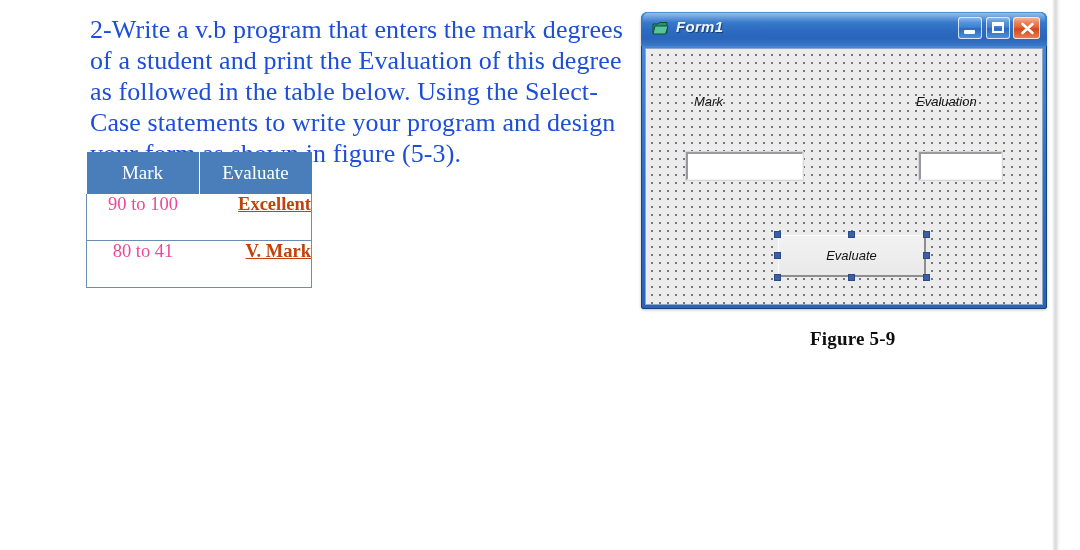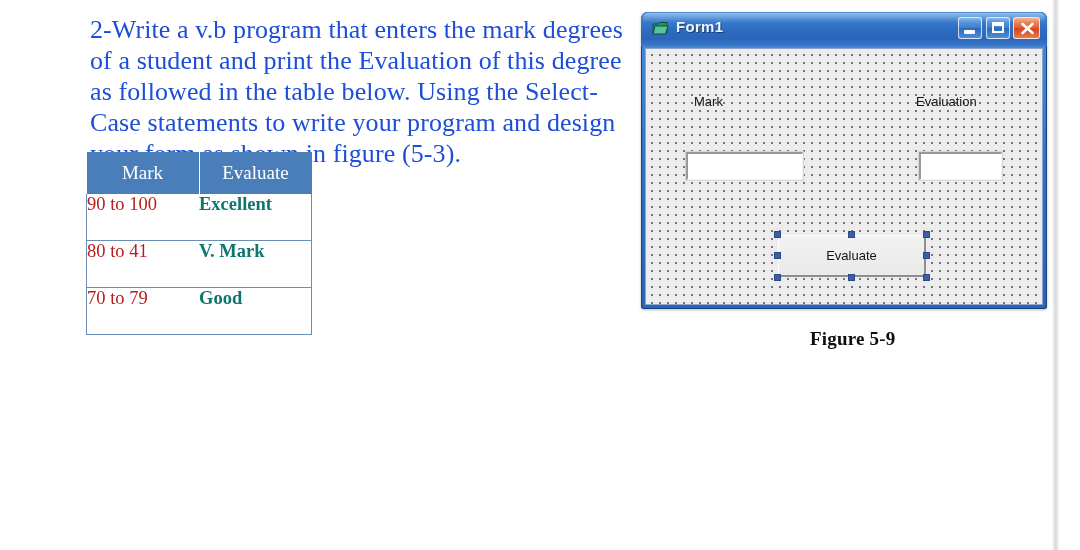--- a/index.html
+++ b/index.html
@@ -66,46 +66,48 @@
     height: 46px;
     vertical-align: top;
     padding-top: 7px;
     font-size: 18.5px;
     border-left: 1.6px solid #6b8db3;
     border-right: 1.6px solid #6b8db3;
     border-bottom: 1.6px solid #6b8db3;
     background: #ffffff;
   }
   .tb-row td.c-mark {
-    text-align: left;
+    text-align: center;
     border-right: none;
-    color: #b91c1c;
+    color: #ec4899;
   }
   .tb-row td.c-eval {
-    text-align: left;
+    text-align: right;
     font-weight: bold;
     border-left: none;
-    color: #0f766e;
+    color: #c2410c;
+    text-decoration: underline;
   }
   .tb-row:last-child td {
     border-bottom: 1.6px solid #6b8db3;
   }
 
   
   #vb-window {
     position: absolute;
     left: 641px;
     top: 12px;
     width: 406px;
     height: 297px;
     background: #14532d;
     border-radius: 7px 7px 3px 3px;
     box-shadow: 0 1px 3px rgba(0,0,0,0.25);
     padding: 4px;
     box-sizing: border-box;
+    font-style: italic;
   }
   #vb-frame-outer {
     position: absolute;
     inset: 0;
     border-radius: 7px 7px 3px 3px;
     background: linear-gradient(to bottom, #4a8ddb 0%, #2f6fc4 55%, #2a63b8 100%);
     border: 1px solid #17417e;
     box-sizing: border-box;
   }
   #vb-titlebar {
@@ -294,24 +296,20 @@
   </thead>
   <tbody>
     <tr class="tb-row">
       <td class="c-mark">90 to 100</td>
       <td class="c-eval">Excellent</td>
     </tr>
     <tr class="tb-row">
       <td class="c-mark">80 to 41</td>
       <td class="c-eval">V. Mark</td>
     </tr>
-    <tr class="tb-row">
-      <td class="c-mark">70 to 79</td>
-      <td class="c-eval">Good</td>
-    </tr>
   </tbody>
 </table>
 
 <div id="vb-window">
   <div id="vb-frame-outer"></div>
 
   <div id="vb-titlebar">
     <svg id="form-icon" viewBox="0 0 17 15">
       <path d="M1 3 L6 3 L7.5 1.5 L15 1.5 L15 12 L1 12 Z" fill="#2f8f6a" stroke="#0e4f38" stroke-width="1"></path>
       <path d="M3 5 L16 5 L13.5 13 L1 13 Z" fill="#56c49a" stroke="#0e4f38" stroke-width="1"></path>

